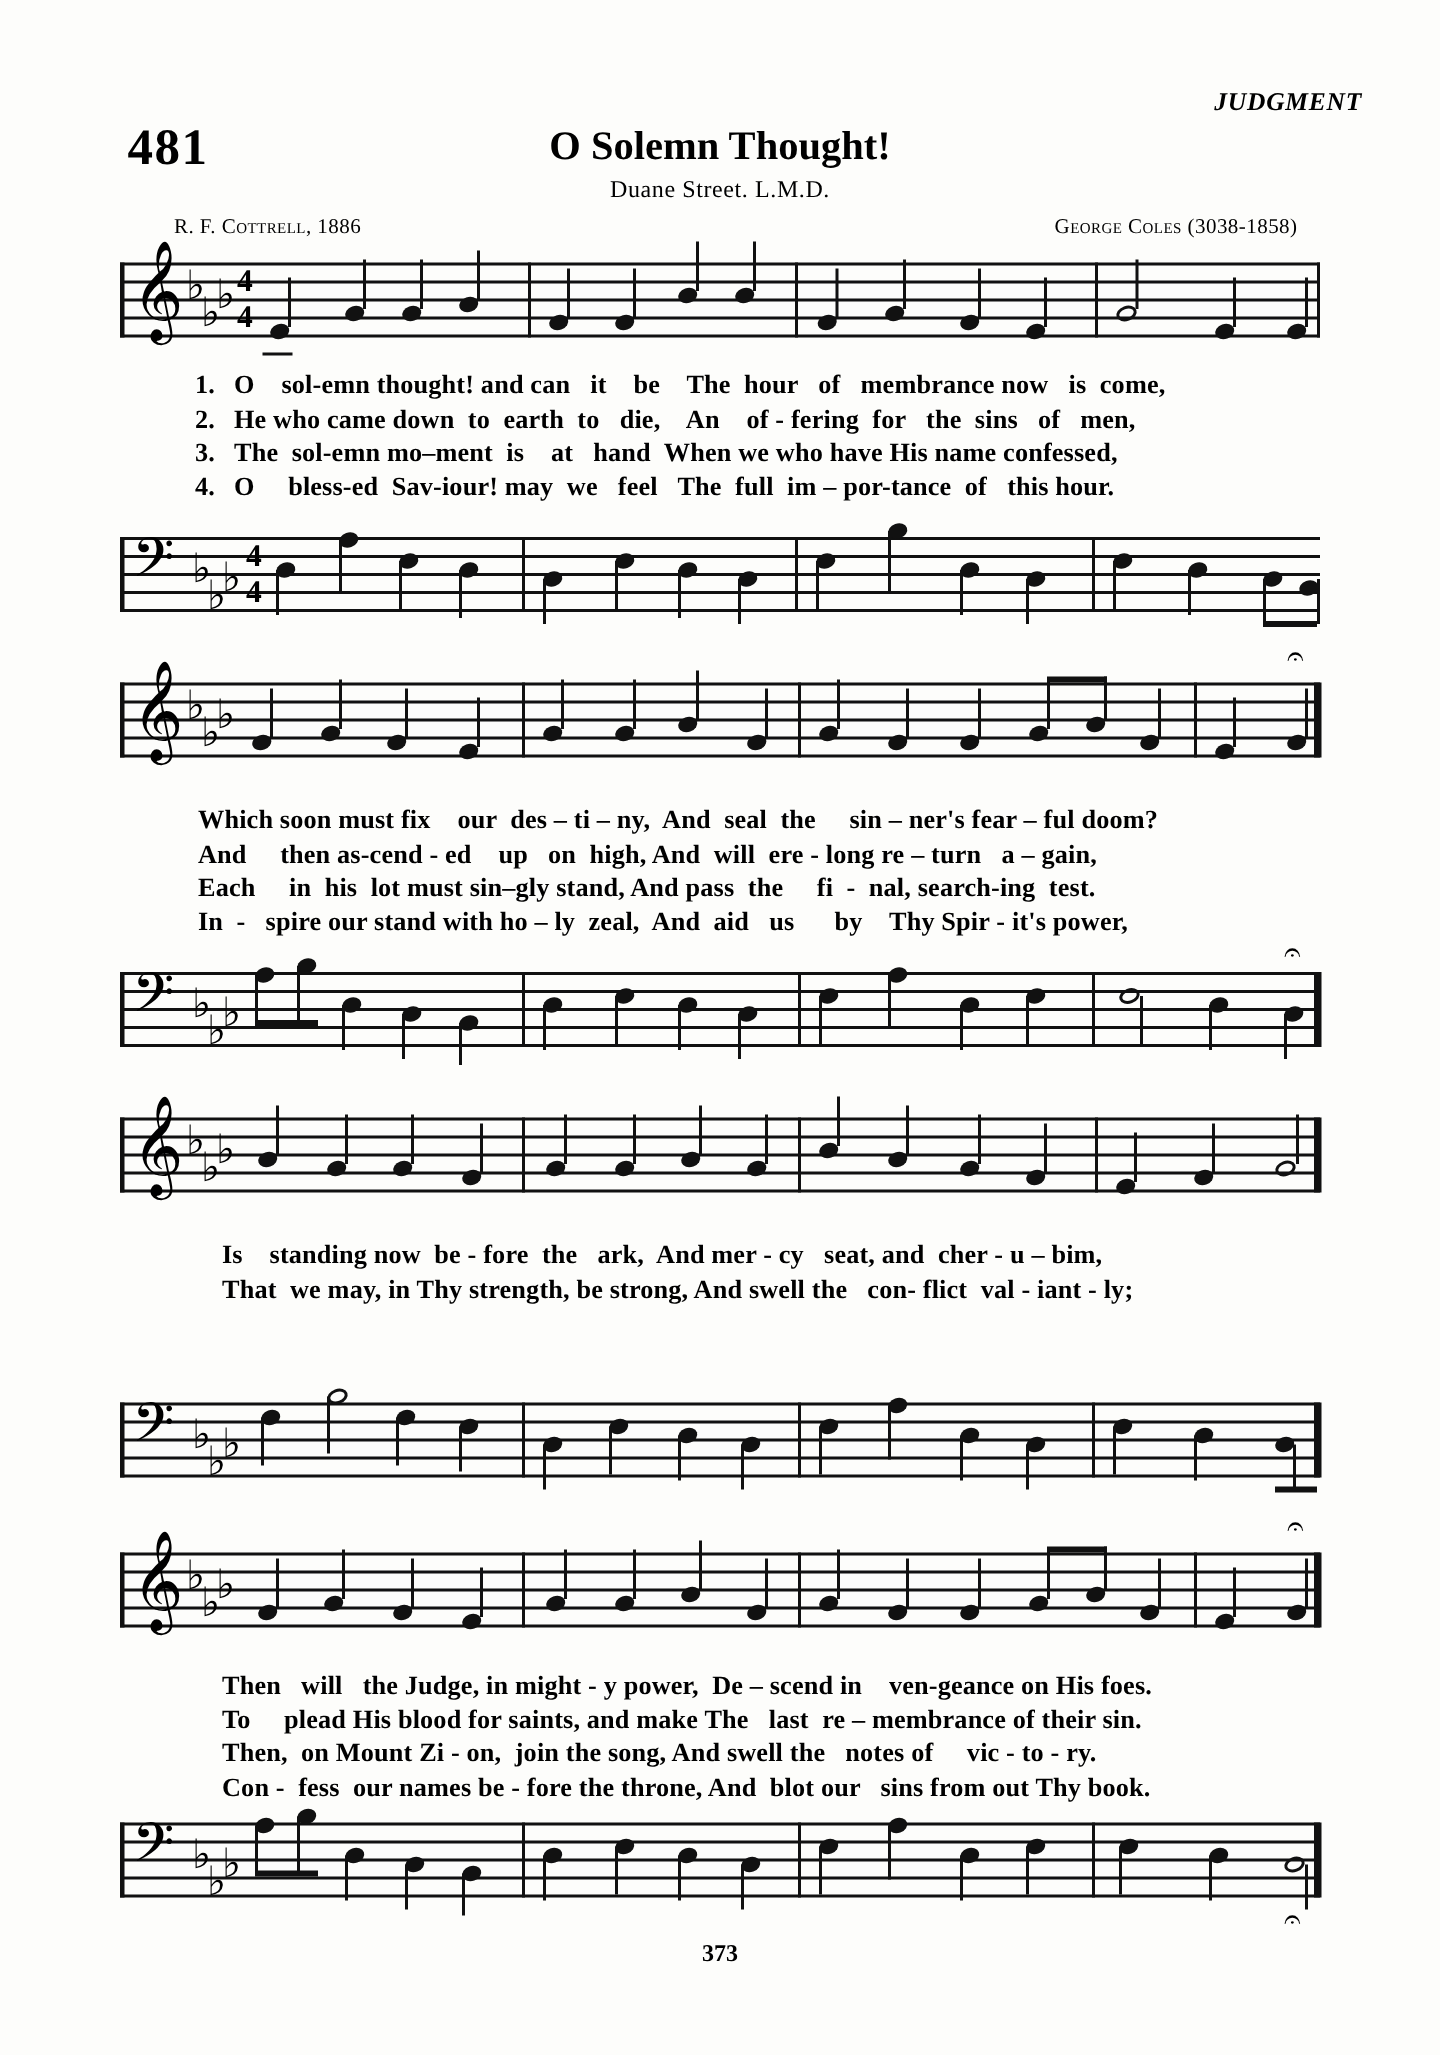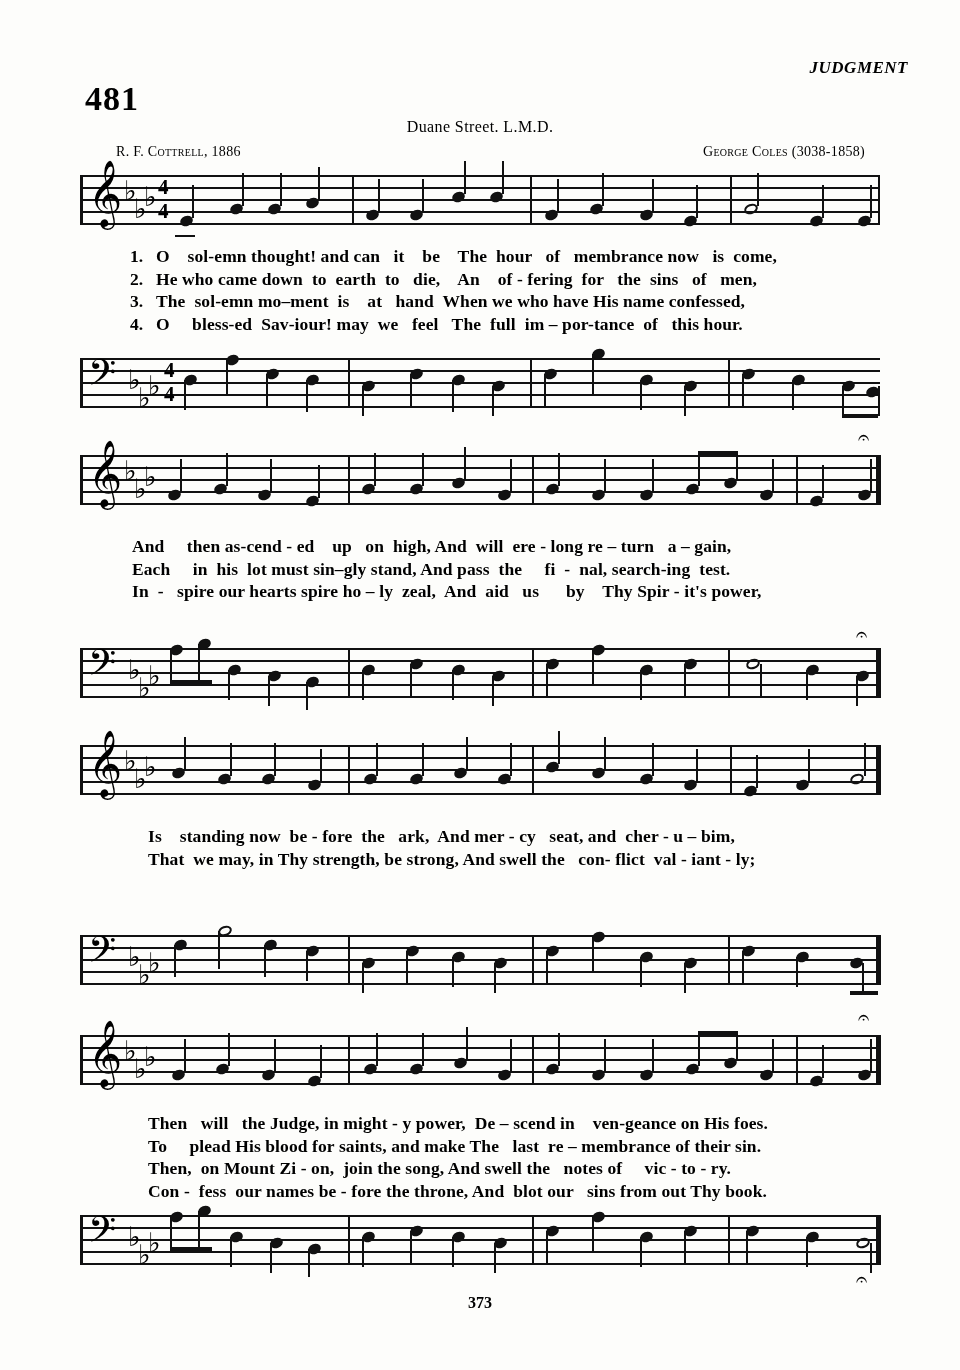--- a/index.html
+++ b/index.html
@@ -210,20 +210,21 @@
     font-weight: bold;
   }
 </style>
 </head>
 <body>
 
 <div class="page">
 
   <div class="section-label">JUDGMENT</div>
   <div class="hymn-number">481</div>
+  <div class="hymn-title">O Solemn Thought!</div>
   <div class="tune-name">Duane Street. L.M.D.</div>
   <div class="author-left">R. F. Cottrell, 1886</div>
   <div class="author-right">George Coles (3038-1858)</div>
 
   <div class="system" style="top:175px;">
     <div class="staff">
       <div class="line"></div>
       <div class="line"></div>
       <div class="line"></div>
       <div class="line"></div>
@@ -384,23 +385,24 @@
       <div class="note" style="left:730px; top:41px;"></div>
         <div class="stem" style="left:742px; top:10px; height:33px;"></div>
       <div class="note" style="left:778px; top:35px;"></div>
         <div class="stem" style="left:790px; top:4px; height:33px;"></div>
       <div class="fermata" style="left:778px; top:-28px;">𝄐</div>
       <div class="barline thick" style="left:796px;"></div>
     </div>
   </div>
 
   <div class="lyric-block" style="top:535px; left:132px;">
+    <div class="lyric-line"><span class="ltext">Which soon must fix    our  des – ti – ny,  And  seal  the     sin – ner's fear – ful doom?</span></div>
     <div class="lyric-line"><span class="ltext">And     then as-cend - ed    up   on  high, And  will  ere - long re – turn   a – gain,</span></div>
     <div class="lyric-line"><span class="ltext">Each     in  his  lot must sin–gly stand, And pass  the     fi  -  nal, search-ing  test.</span></div>
-    <div class="lyric-line"><span class="ltext">In  -   spire our hearts spire ho – ly  zeal,  And  aid   us      by    Thy Spir - it's power,</span></div>
+    <div class="lyric-line"><span class="ltext">In  -   spire our stand with ho – ly  zeal,  And  aid   us      by    Thy Spir - it's power,</span></div>
   </div>
 
   <div class="system" style="top:648px;">
     <div class="staff">
       <div class="line"></div>
       <div class="line"></div>
       <div class="line"></div>
       <div class="line"></div>
       <div class="line"></div>
       <div class="barline left-edge"></div>

